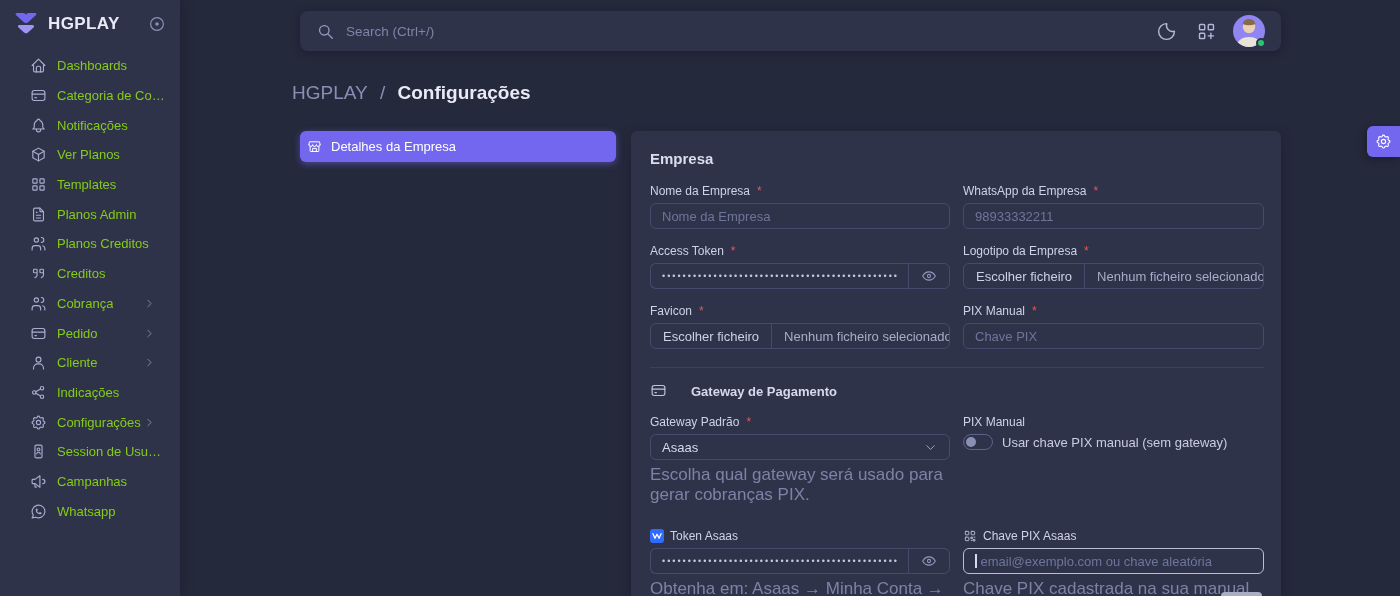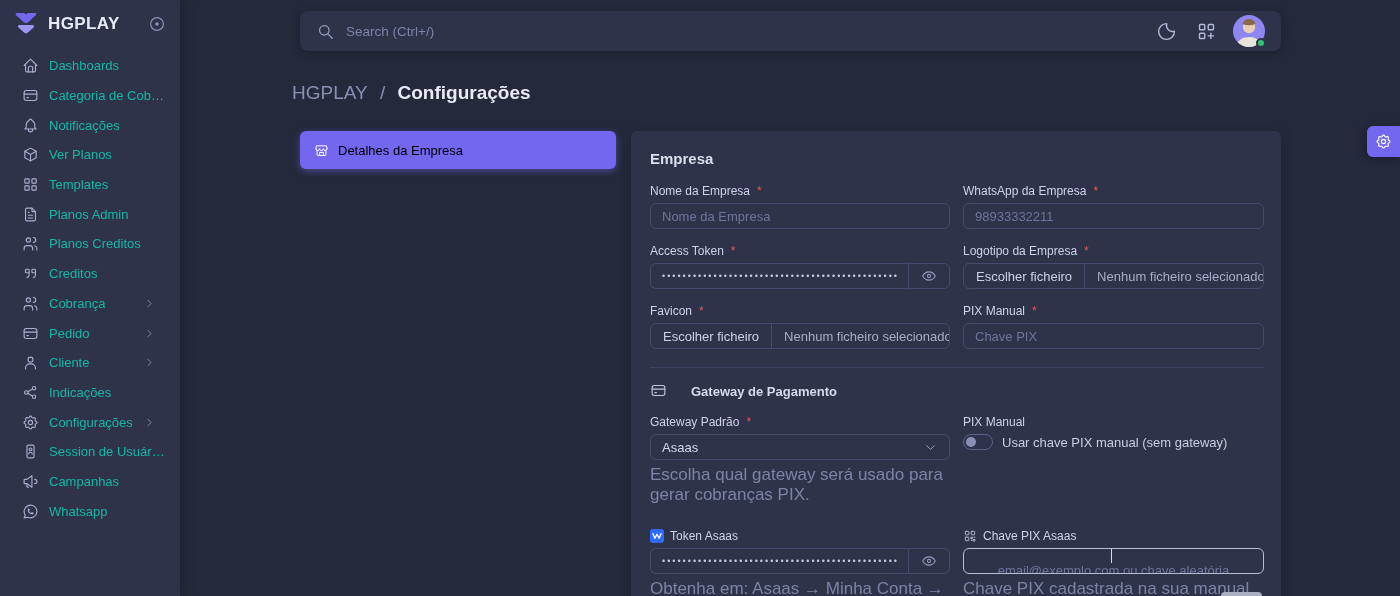--- a/index.html
+++ b/index.html
@@ -15,22 +15,22 @@
     position:absolute; left:0; top:0; width:180px; height:596px;
     background:#2f3349; z-index:5;
     box-shadow:0 0 12px rgba(10,12,24,.35);
   }
   .side-head { display:flex; align-items:center; padding:13px 14px 6px 14px; }
   .logo-mark { width:24px; height:22px; flex:0 0 auto; }
   .logo-text { color:#e8eaf6; font-weight:700; font-size:17px; letter-spacing:.4px; margin-left:10px; }
   .collapse-btn { margin-left:auto; width:18px; height:18px; color:#8b90b5; cursor:pointer; }
   .side-items { margin-top:10px; }
   .side-item {
-    display:flex; align-items:center; height:29.7px; padding:0 14px 0 22px;
-    color:#14b8a6; font-size:13px; cursor:pointer; white-space:nowrap;
+    display:flex; align-items:center; height:29.7px; padding:0 14px 0 30px;
+    color:#84cc16; font-size:13px; cursor:pointer; white-space:nowrap;
   }
   .side-item .icon { width:17px; height:17px; margin-right:10px; color:#a9aed0; flex:0 0 auto; }
   .side-item .lbl { overflow:hidden; text-overflow:ellipsis; }
   .side-item .chev { margin-left:auto; width:13px; height:13px; color:#8b90b5; }
   .icon svg { width:100%; height:100%; display:block; }
   
   .topbar {
     position:absolute; left:300px; top:11px; width:981px; height:40px;
     background:#2f3349; border-radius:8px;
     display:flex; align-items:center; padding:0 16px;
@@ -50,23 +50,23 @@
     position:absolute; right:-1px; bottom:-1px; width:10px; height:10px;
     border-radius:50%; background:#28c76f; border:2px solid #2f3349;
   }
   
   .breadcrumb { position:absolute; left:292px; top:82px; font-size:19px; }
   .bc-root { color:#8a90b5; font-weight:500; cursor:pointer; }
   .bc-sep  { color:#8a90b5; margin:0 7px; }
   .bc-cur  { color:#e8eaf6; font-weight:700; }
   
   .nav-pill {
-    position:absolute; left:300px; top:131px; width:316px; height:38px;
-    background:#7367f0; border-radius:6px; color:#000000;
-    display:flex; align-items:center; padding:0 14px;
+    position:absolute; left:300px; top:131px; width:316px; height:31px;
+    background:#7367f0; border-radius:6px; color:#ffffff;
+    display:flex; align-items:center; padding:0 7px;
     font-size:13px; font-weight:500; cursor:pointer;
     box-shadow:0 2px 7px rgba(115,103,240,.5);
   }
   .nav-pill .icon { width:15px; height:15px; margin-right:9px; color:#fff; }
   
   .card {
     position:absolute; left:631px; top:131px; width:650px; height:520px;
     background:#2f3349; border-radius:6px;
     padding:19px 17px 0 19px;
     box-shadow:0 3px 12px rgba(15,20,34,.35);
@@ -99,21 +99,21 @@
   .divider { border:none; border-top:1px solid #3d4160; margin:18px 0 14px 0; }
   .sec-head { display:flex; align-items:flex-end; gap:24px; font-size:13px; font-weight:600; color:#d7daee; margin-bottom:16px; }
   .sec-head .icon { width:17px; height:17px; color:#c0c4de; }
   .help { font-size:17px; color:#7d83a6; margin-top:5px; }
   .select-chev { width:15px; height:15px; color:#9aa0c3; margin-left:auto; }
   .toggle-row { display:flex; align-items:center; }
   .toggle { width:30px; height:16px; border:1px solid #5c628c; border-radius:16px; position:relative; cursor:pointer; flex:0 0 auto; }
   .knob { width:10px; height:10px; border-radius:50%; background:#8a90b4; position:absolute; left:2px; top:2px; }
   .toggle-text { font-size:13px; color:#c9cde3; margin-left:9px; }
   .mini-ico { width:14px; height:14px; flex:0 0 auto; color:#b9bdd6; }
-  .focused { border-color:#b9bdd6 !important;flex-direction:column; }
+  .focused { border-color:#b9bdd6 !important; }
   .caret { width:1.5px; height:14px; background:#d7daee; margin-right:4px; flex:0 0 auto; }
   .ph { color:#6e759a; white-space:nowrap; overflow:hidden; }
   
   .customizer {
     position:absolute; right:0; top:126px; width:33px; height:31px;
     background:#7367f0; border-radius:6px 0 0 6px; z-index:6;
     display:flex; align-items:center; justify-content:center; color:#fff; cursor:pointer;
     box-shadow:-2px 2px 8px rgba(0,0,0,.3);
   }
   .customizer .icon { width:17px; height:17px; }

